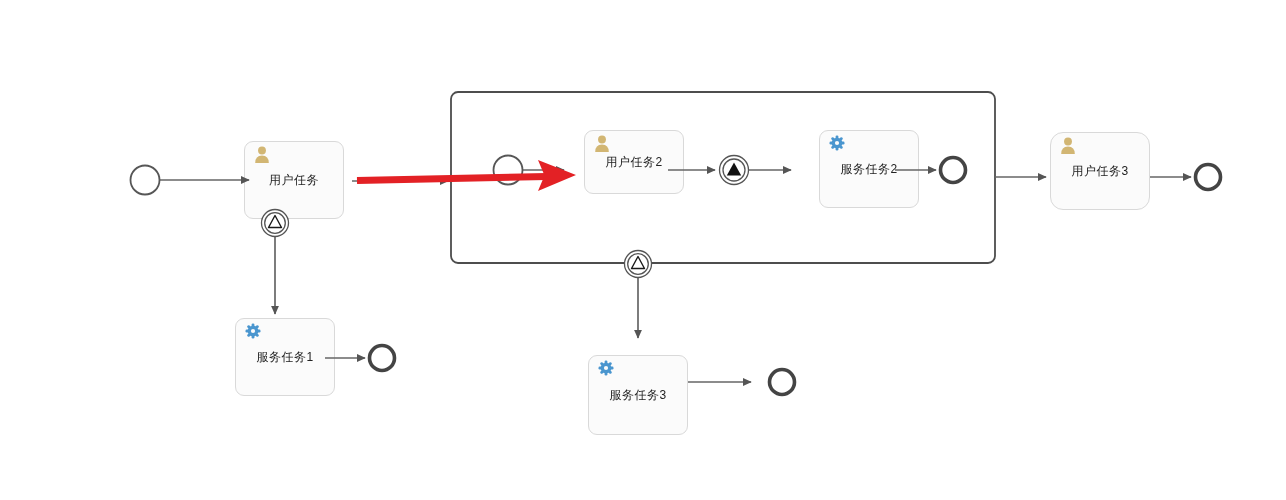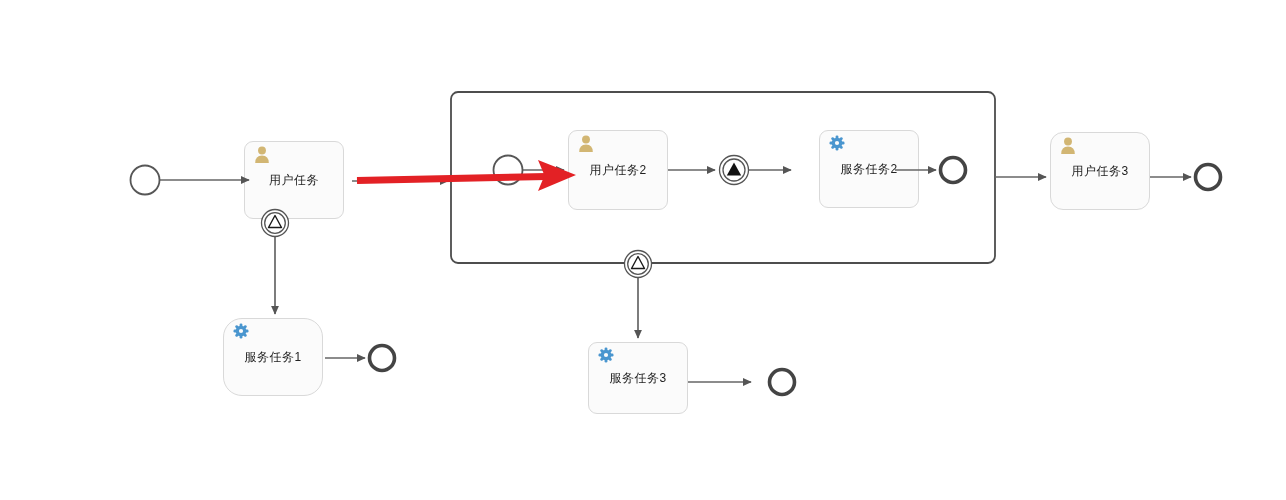--- a/index.html
+++ b/index.html
@@ -24,37 +24,37 @@
       <svg width="16" height="17" viewBox="0 0 14 16">
         <g fill="#d2b673">
           <circle cx="7" cy="4.2" r="3.7"></circle>
           <path d="M0.6 16 Q0.6 8.9 7 8.9 Q13.4 8.9 13.4 16 Z"></path>
         </g>
       </svg>
     </span>
     <span class="task-label">用户任务</span>
   </div>
 
-  <div class="task" style="left:223px;top:318px;border-radius:19px;">
+  <div class="task" style="left:235px;top:318px;">
     <span class="task-icon">
       <svg width="16" height="16" viewBox="0 0 16 16">
         <g fill="#4a96cf">
           <rect x="6.6" y="0.5" width="2.8" height="15" rx="1.2"></rect>
           <rect x="6.6" y="0.5" width="2.8" height="15" rx="1.2" transform="rotate(45 8 8)"></rect>
           <rect x="6.6" y="0.5" width="2.8" height="15" rx="1.2" transform="rotate(90 8 8)"></rect>
           <rect x="6.6" y="0.5" width="2.8" height="15" rx="1.2" transform="rotate(135 8 8)"></rect>
           <circle cx="8" cy="8" r="5.3"></circle>
         </g>
         <circle cx="8" cy="8" r="2.1" fill="#fbfbfb"></circle>
       </svg>
     </span>
     <span class="task-label">服务任务1</span>
   </div>
 
-  <div class="task" style="left:568px;top:130px;height:80px;">
+  <div class="task" style="left:584px;top:130px;height:64px;">
     <span class="task-icon">
       <svg width="16" height="17" viewBox="0 0 14 16">
         <g fill="#d2b673">
           <circle cx="7" cy="4.2" r="3.7"></circle>
           <path d="M0.6 16 Q0.6 8.9 7 8.9 Q13.4 8.9 13.4 16 Z"></path>
         </g>
       </svg>
     </span>
     <span class="task-label">用户任务2</span>
   </div>
@@ -68,21 +68,21 @@
           <rect x="6.6" y="0.5" width="2.8" height="15" rx="1.2" transform="rotate(90 8 8)"></rect>
           <rect x="6.6" y="0.5" width="2.8" height="15" rx="1.2" transform="rotate(135 8 8)"></rect>
           <circle cx="8" cy="8" r="5.3"></circle>
         </g>
         <circle cx="8" cy="8" r="2.1" fill="#fbfbfb"></circle>
       </svg>
     </span>
     <span class="task-label">服务任务2</span>
   </div>
 
-  <div class="task" style="left:588px;top:342px;height:72px;">
+  <div class="task" style="left:588px;top:355px;height:80px;">
     <span class="task-icon">
       <svg width="16" height="16" viewBox="0 0 16 16">
         <g fill="#4a96cf">
           <rect x="6.6" y="0.5" width="2.8" height="15" rx="1.2"></rect>
           <rect x="6.6" y="0.5" width="2.8" height="15" rx="1.2" transform="rotate(45 8 8)"></rect>
           <rect x="6.6" y="0.5" width="2.8" height="15" rx="1.2" transform="rotate(90 8 8)"></rect>
           <rect x="6.6" y="0.5" width="2.8" height="15" rx="1.2" transform="rotate(135 8 8)"></rect>
           <circle cx="8" cy="8" r="5.3"></circle>
         </g>
         <circle cx="8" cy="8" r="2.1" fill="#fbfbfb"></circle>

